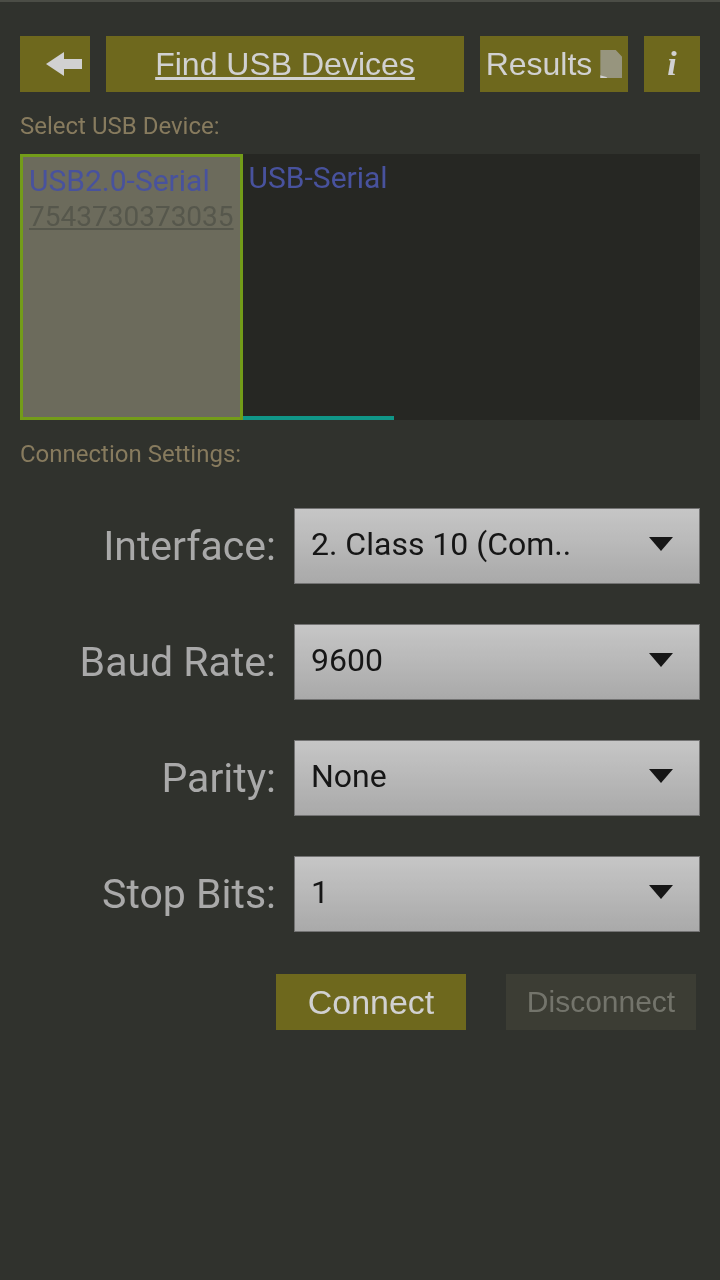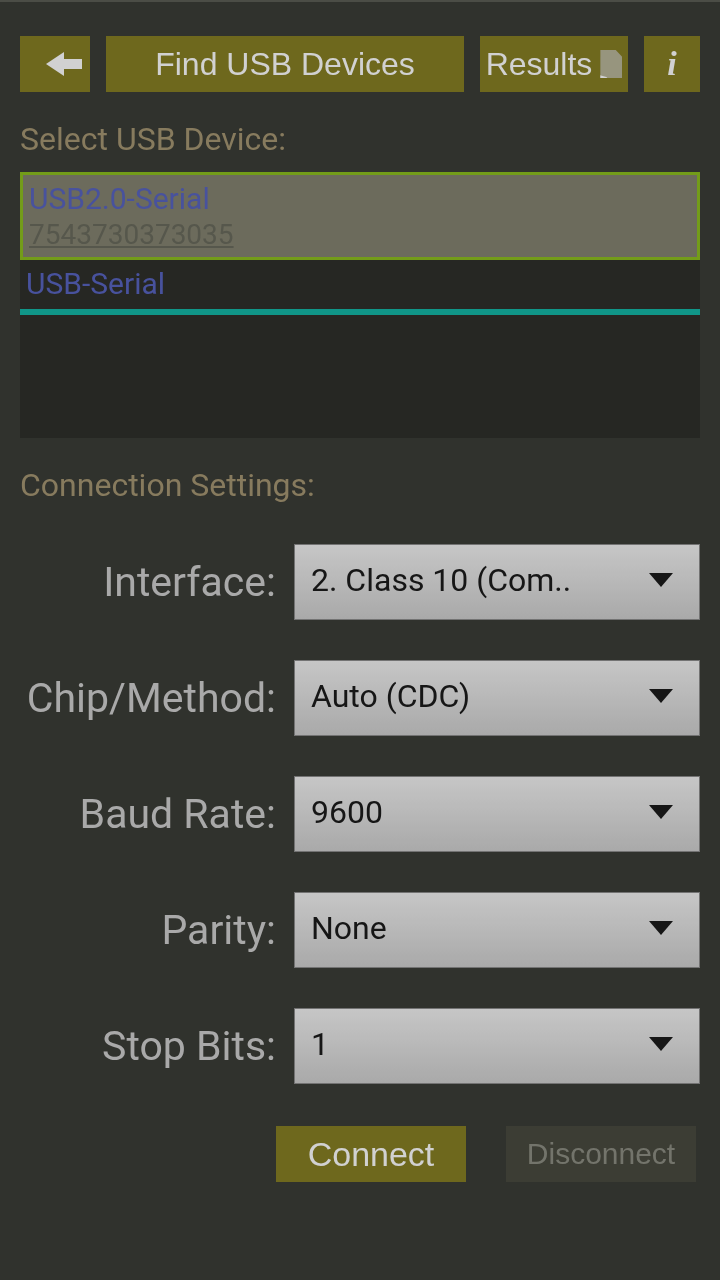--- a/index.html
+++ b/index.html
@@ -38,21 +38,21 @@
     color: #ffffff;
     font-size: 32px;
     font-weight: 500;
     display: flex;
     align-items: center;
     justify-content: center;
     border: none;
     height: 56px;
   }
   .btn-back { width: 70px; }
-  .btn-find { flex: 1; }
+  .btn-find { flex: 1; text-decoration: underline; }
   .btn-results { width: 148px; gap: 8px; }
   .btn-info { width: 56px; font-family: Georgia, serif; font-style: italic; font-weight: 700; font-size: 34px;}
   .arrow-left {
     width: 0; height: 0;
     border-top: 12px solid transparent;
     border-bottom: 12px solid transparent;
     border-right: 18px solid #fff;
     position: relative;
   }
   .arrow-left::after{
@@ -72,35 +72,35 @@
     width:0;height:0;
     border-bottom:14px solid #fff;
     border-right:10px solid transparent;
     transform: rotate(-40deg);
     left:-6px; bottom:-4px;
   }
 
   
   .section-label {
     color: #a59673;
-    font-size: 32px;
-    margin-top: 28px;
+    font-size: 24px;
+    margin-top: 20px;
     margin-bottom: 14px;
   }
 
   
   .device-list {
     background: #2f302b;
     height: 266px;
     display: flex;
-    flex-direction: column;
+    flex-direction: row;
   }
   .device-item {
     padding: 4px 6px 6px 6px;
-    border-bottom: 6px solid #14b8a6;
+    border-bottom: 4px solid #14b8a6;
   }
   .device-item.selected {
     background: #848371;
     border: 3px solid #8dbf1f;
   }
   .device-name {
     color: #5864c0;
     font-size: 30px;
     line-height: 1.3;
   }
@@ -214,27 +214,20 @@
   <div class="settings">
 
     <div class="setting-row">
       <div class="setting-label">Interface:</div>
       <div class="dropdown">
         <span>2. Class 10 (Com..</span>
         <span class="chevron-down"></span>
       </div>
     </div>
 
-    <div class="setting-row">
-      <div class="setting-label">Chip/Method:</div>
-      <div class="dropdown">
-        <span>Auto (CDC)</span>
-        <span class="chevron-down"></span>
-      </div>
-    </div>
 
     <div class="setting-row">
       <div class="setting-label">Baud Rate:</div>
       <div class="dropdown">
         <span>9600</span>
         <span class="chevron-down"></span>
       </div>
     </div>
 
 

